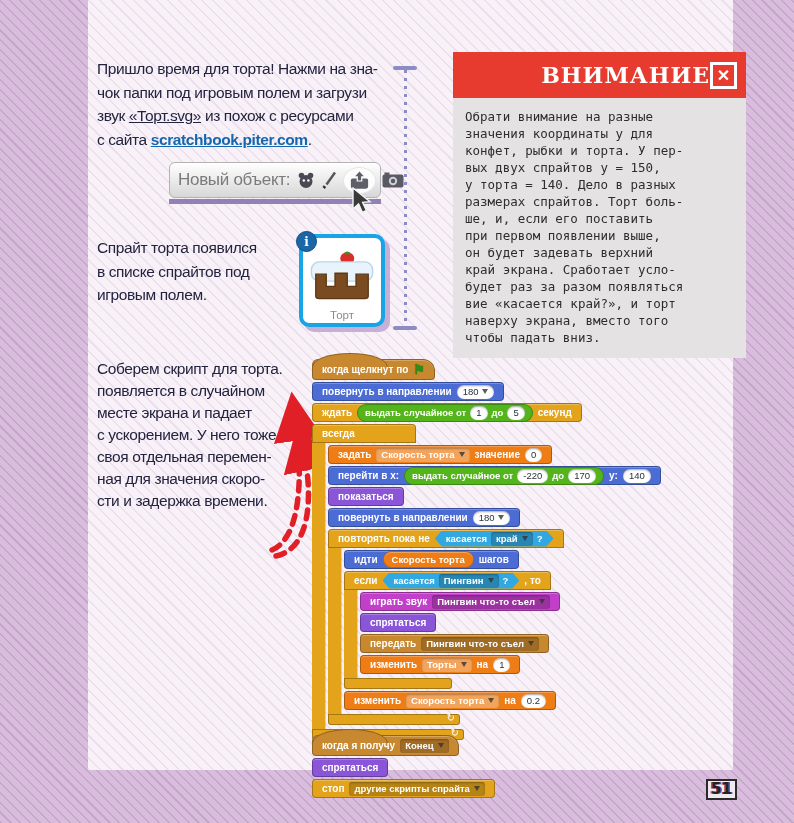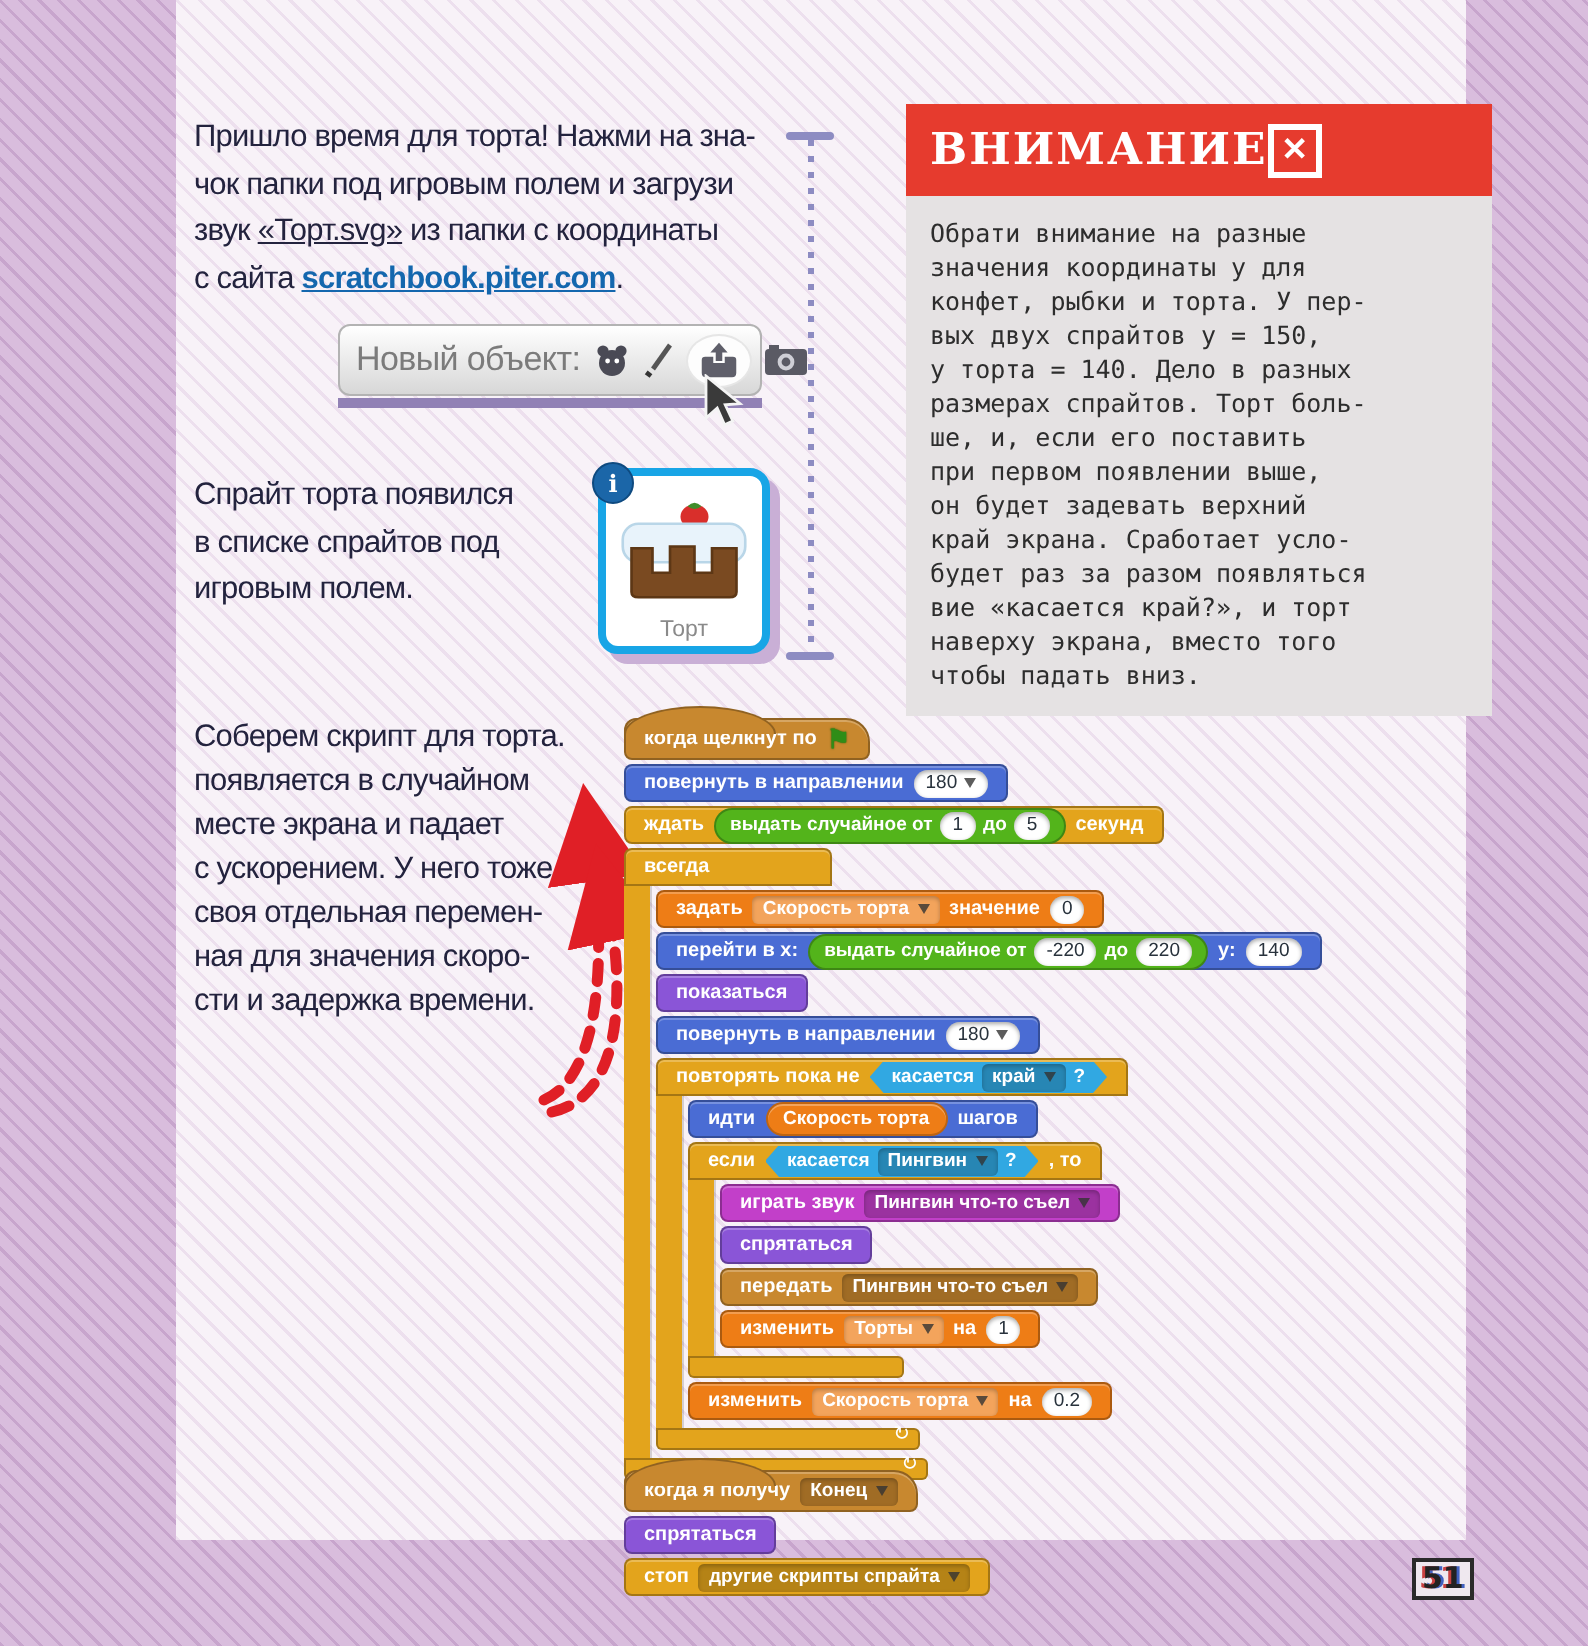--- a/index.html
+++ b/index.html
@@ -27,21 +27,21 @@
   .tb-ic{display:flex;align-items:center;justify-content:center;}
   .folder-hilite{background:#fdfdfd;border-radius:50%;padding:3px 4px;box-shadow:0 0 0 1px #e6e6e6;}
   .toolbar-shadow{position:absolute;left:169px;top:199px;width:212px;height:5px;background:#9181b5;}
   .cursor{position:absolute;left:350px;top:187px;}
   
   .vd-line{position:absolute;left:404px;top:70px;width:3px;height:254px;
     background:repeating-linear-gradient(to bottom,#8d8cc2 0 3px,rgba(0,0,0,0) 3px 8px);}
   .vd-cap{position:absolute;left:393px;width:24px;height:4px;background:#8d8cc2;border-radius:2px;}
   
   .attn{position:absolute;left:453px;top:52px;width:293px;}
-  .attn-head{background:#e63b2e;height:46px;display:flex;align-items:center;justify-content:flex-start;
+  .attn-head{background:#e63b2e;height:46px;display:flex;align-items:center;justify-content:flex-end;
     padding:0 9px 0 12px;box-sizing:border-box;}
   .attn-title{color:#fff;font-family:"DejaVu Serif",serif;font-weight:bold;font-size:22px;letter-spacing:1px;}
   .attn-x{width:27px;height:27px;border:3px solid #fff;box-sizing:border-box;display:flex;align-items:center;
     justify-content:center;color:#fff;font-weight:bold;font-size:16px;cursor:pointer;}
   .attn-body{background:#e5e2e3;padding:10px 8px 12px 12px;font-family:"DejaVu Sans Mono",monospace;
     font-size:12.5px;line-height:1.36;color:#2d2d2d;}
   .attn-body div{white-space:nowrap;}
   
   .sprite-card{position:absolute;left:299px;top:234px;width:86px;height:93px;box-sizing:border-box;
     background:#fff;border:4px solid #18a5e6;border-radius:10px;box-shadow:5px 5px 0 #c9afd6;}
@@ -95,21 +95,21 @@
 </style>
 </head>
 <body>
 
 <div id="stage">
   <div class="page"></div>
 
   <div class="para" style="left:97px;top:57px;">
     <div>Пришло время для торта! Нажми на зна-</div>
     <div>чок папки под игровым полем и загрузи</div>
-    <div><span>звук </span><span class="lnk-dark">«Торт.svg»</span><span> из папки с координаты</span></div>
+    <div><span>звук </span><span class="lnk-dark">«Торт.svg»</span><span> из похож с ресурсами</span></div>
     <div><span>с сайта </span><span class="lnk-blue">scratchbook.piter.com</span><span>.</span></div>
   </div>
 
   <div class="toolbar">
     <span class="toolbar-label">Новый объект:</span>
     <span class="tb-ic">
       <svg width="18" height="18" viewBox="0 0 18 18">
           <circle cx="9" cy="10.5" r="6.5" fill="#4a4a55"></circle>
           <circle cx="4.5" cy="4.5" r="2.8" fill="#4a4a55"></circle>
           <circle cx="13.5" cy="4.5" r="2.8" fill="#4a4a55"></circle>
@@ -252,21 +252,21 @@
           <span>значение</span>
           <span class="oval">0</span>
         </div>
 
         <div class="blk motion">
           <span>перейти в x:</span>
           <span class="op">
             <span>выдать случайное от</span>
             <span class="oval">-220</span>
             <span>до</span>
-            <span class="oval">220</span>
+            <span class="oval">170</span>
           </span>
           <span>y:</span>
           <span class="oval">140</span>
         </div>
 
         <div class="blk looks">
           <span>показаться</span>
         </div>
 
         <div class="blk motion">

